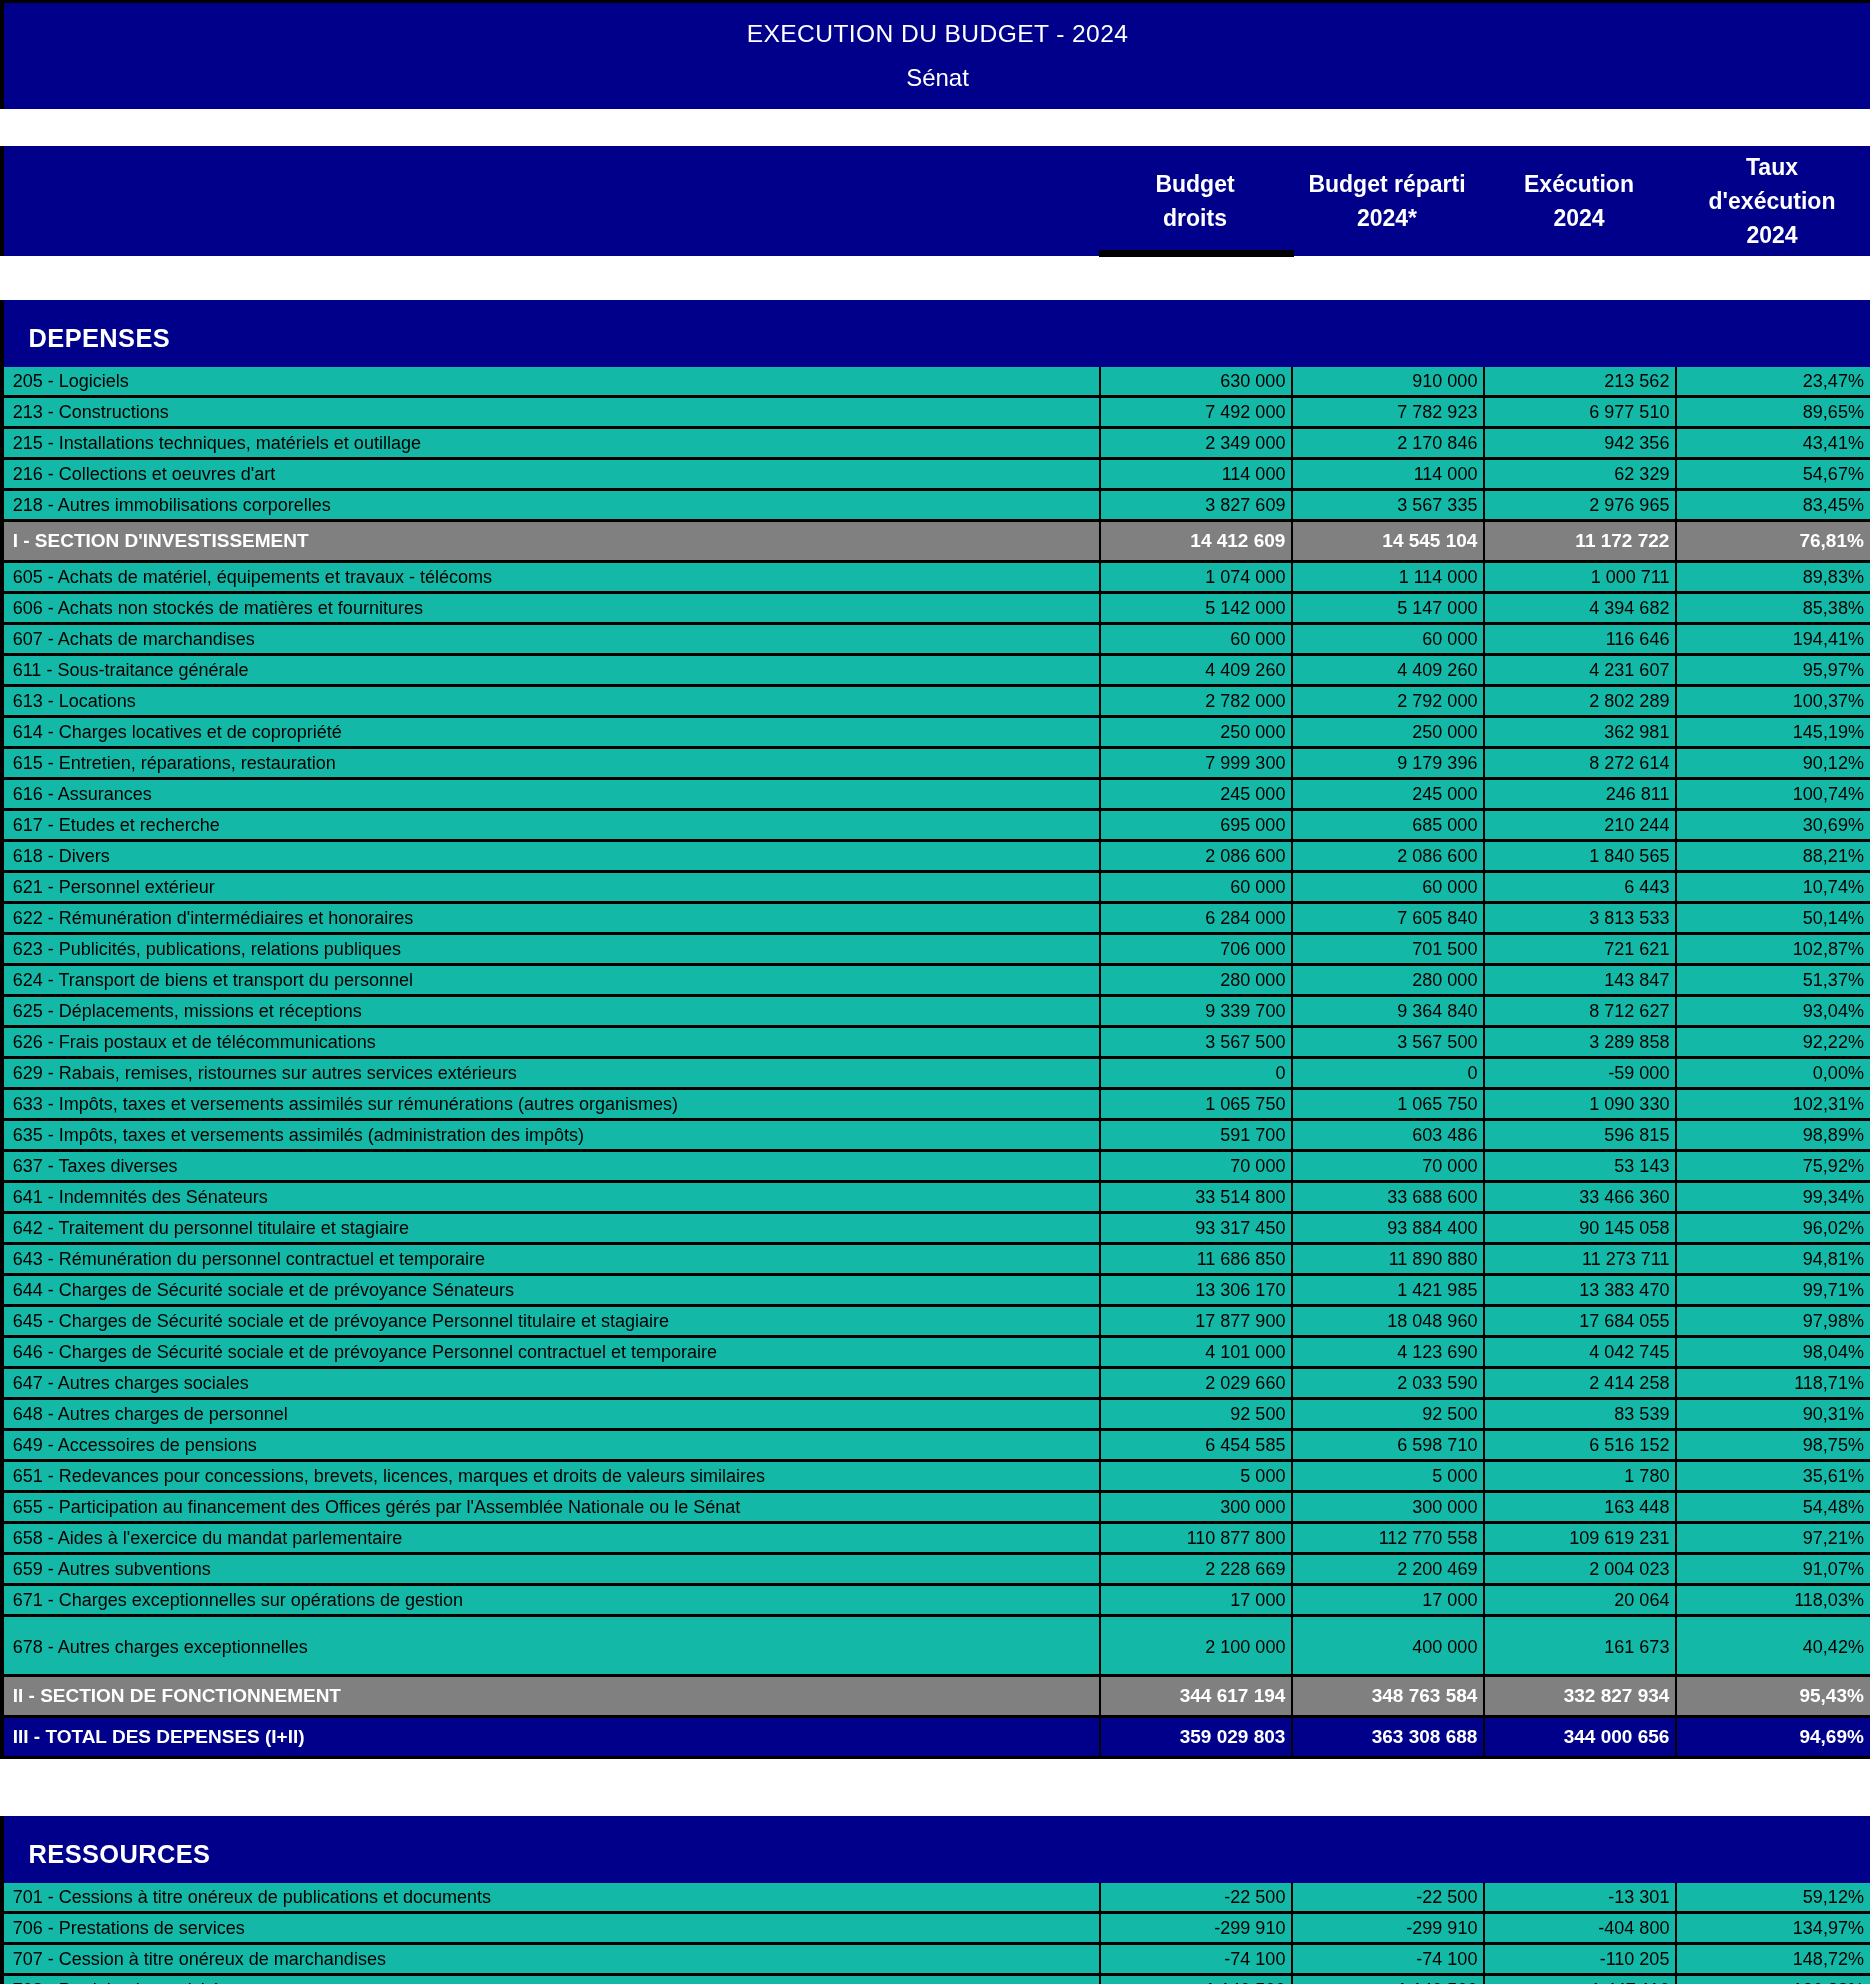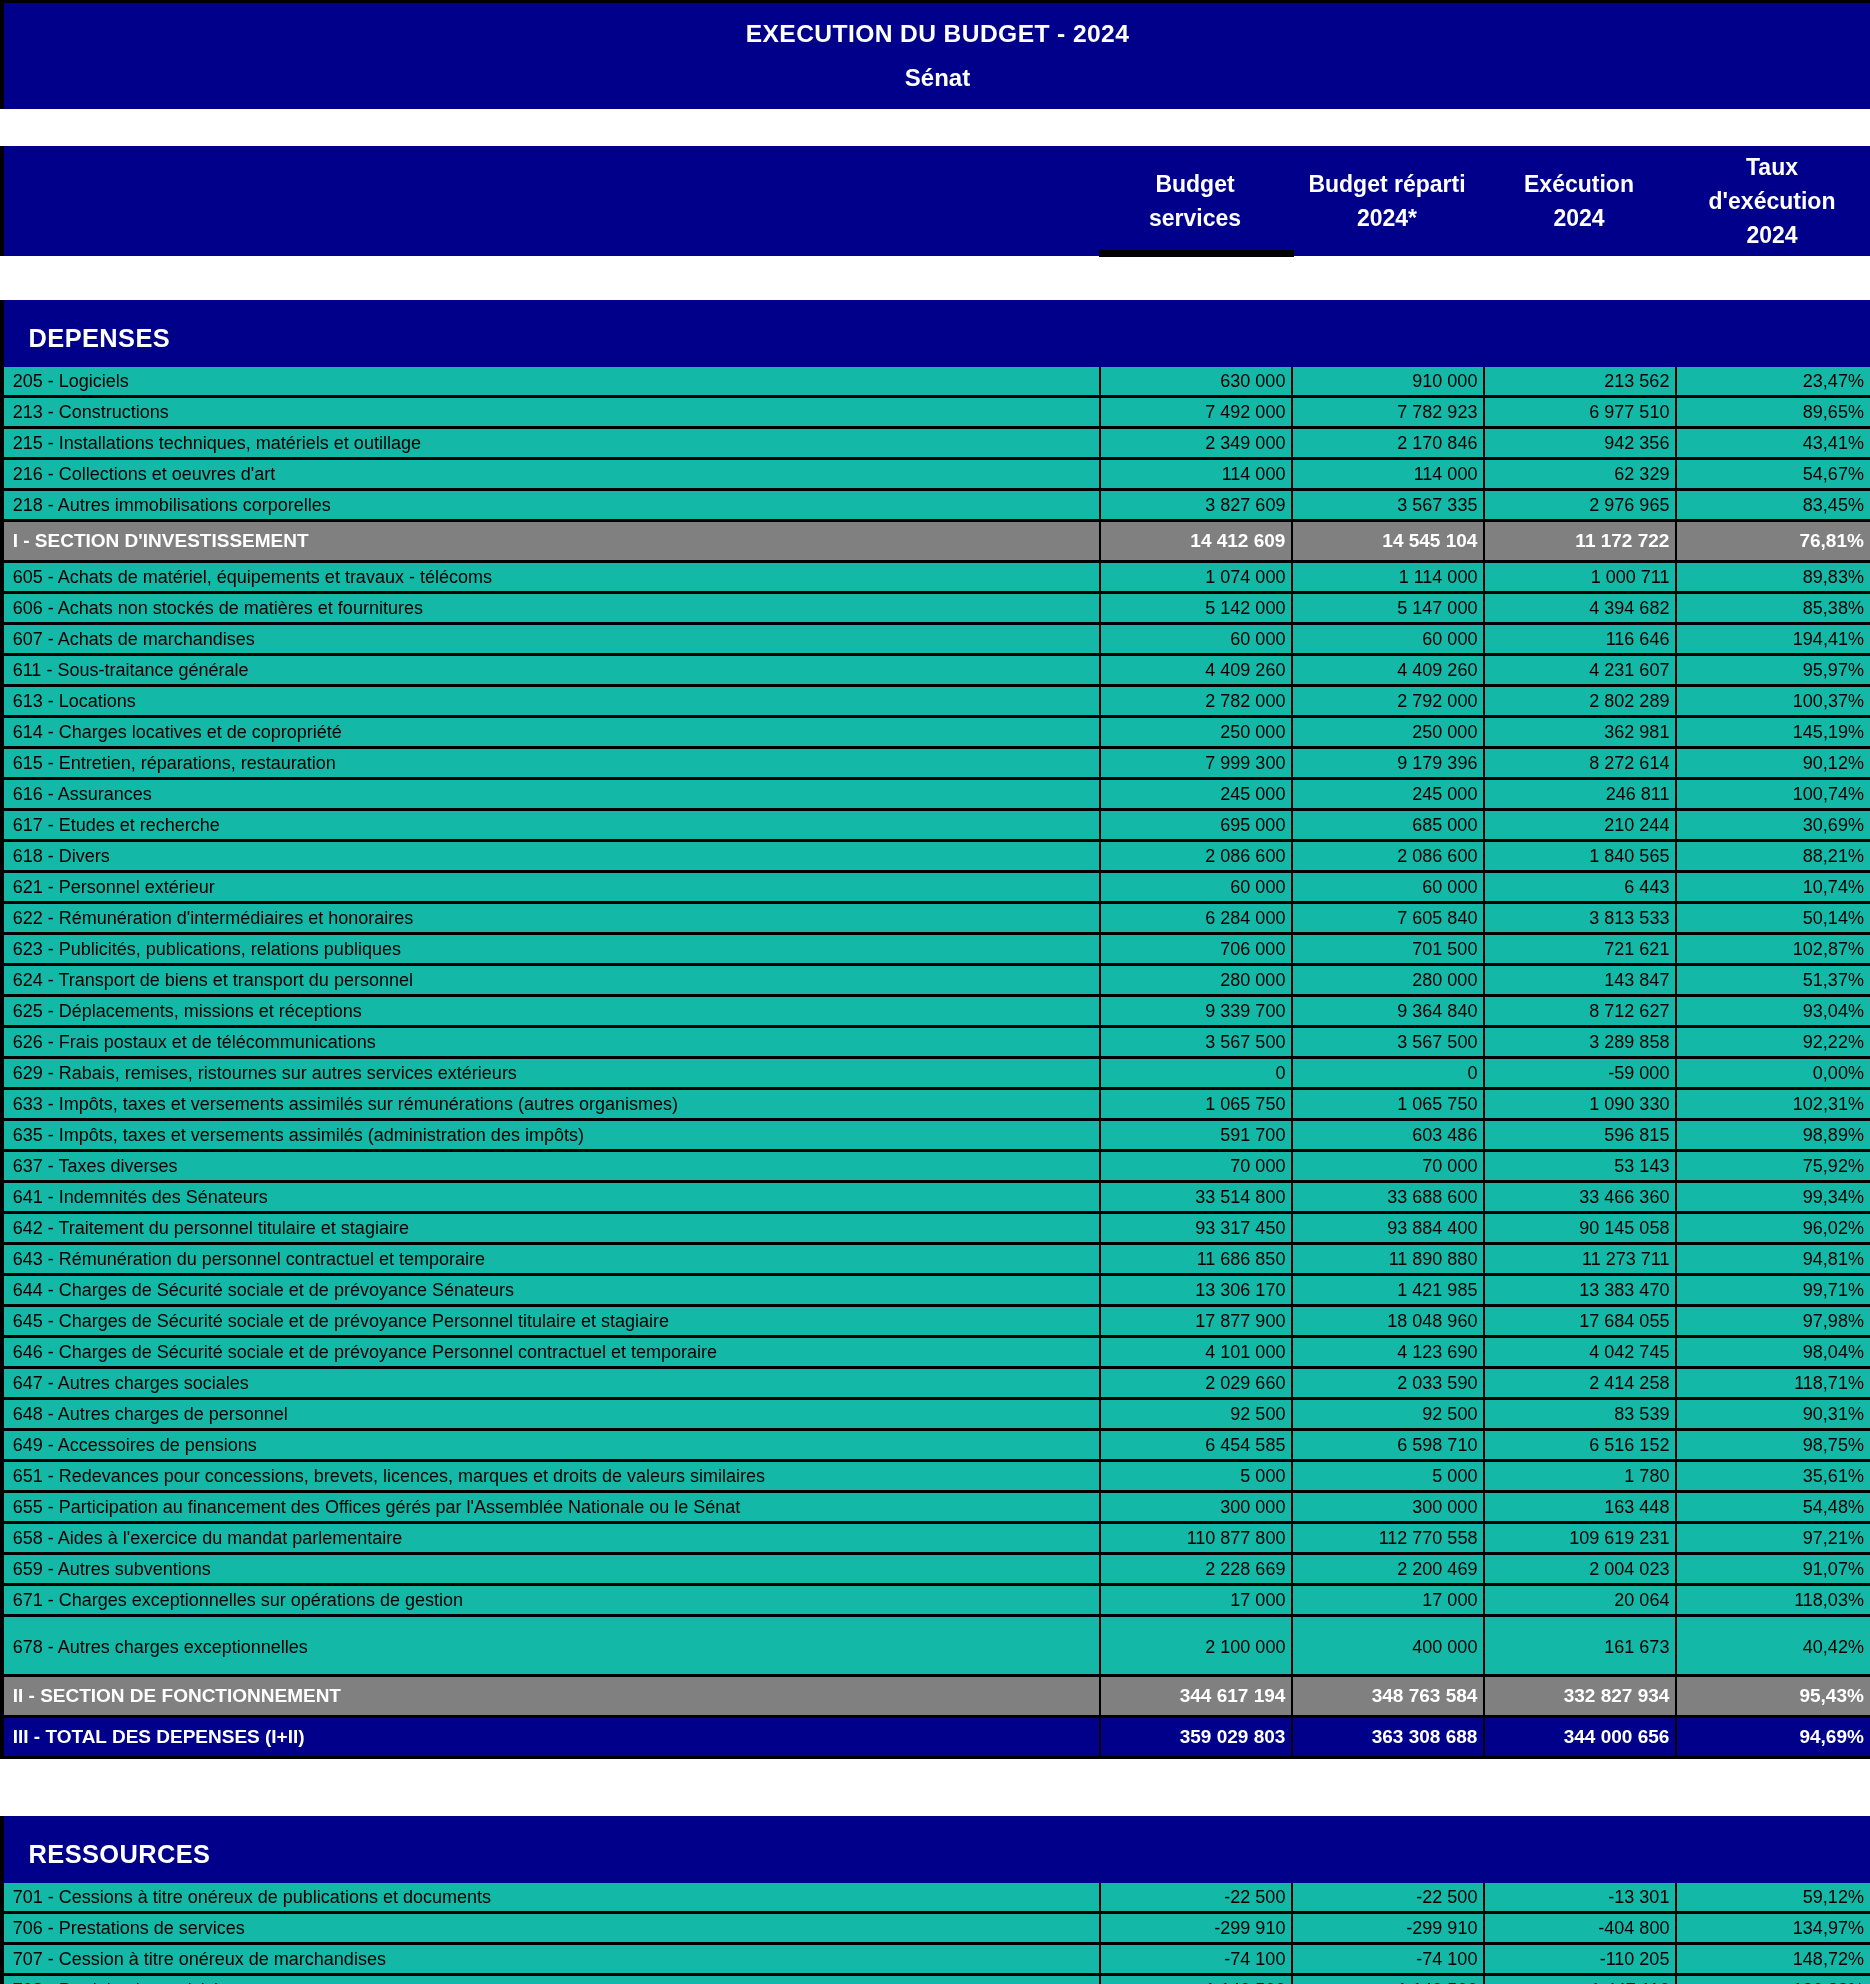--- a/index.html
+++ b/index.html
@@ -6,21 +6,21 @@
   * { box-sizing:border-box; }
   .page {
     position:relative; width:1871px; height:2382px; background:#fff;
     font-family:"Liberation Sans", sans-serif; color:#000;
   }
   
   .banner {
     position:absolute; left:0; top:0; width:1871px; height:109px;
     background:var(--navy); border-top:3.2px solid #000; border-left:4px solid #000;
     display:flex; flex-direction:column; justify-content:space-evenly; align-items:center;
-    color:#fff; font-weight:bold;
+    color:#fff; font-weight:normal;
   }
   .banner .t1 { font-size:24.6px; letter-spacing:0.4px; }
   .banner .t2 { font-size:24px; }
   
   .colband {
     position:absolute; left:0; top:146px; width:1871px; height:110px;
     background:var(--navy);
   }
   .edge { position:absolute; left:0; width:4px; background:#000; }
   .hcell {
@@ -64,21 +64,21 @@
 <div class="page" style="--navy: #00008B; --gray: #808080;">
 
   <div class="banner">
     <div class="t1">EXECUTION DU BUDGET - 2024</div>
     <div class="t2">Sénat</div>
   </div>
 
   <div class="colband" id="colband">
       <div class="hcell" style="left: 1099px; width: 192px;">
         <div>Budget</div>
-        <div>services</div>
+        <div>droits</div>
       </div>
       <div class="hcell" style="left: 1291px; width: 192px;">
         <div>Budget réparti</div>
         <div>2024*</div>
       </div>
       <div class="hcell" style="left: 1483px; width: 192px;">
         <div>Exécution</div>
         <div>2024</div>
       </div>
       <div class="hcell" style="left: 1674px; width: 196px;">

